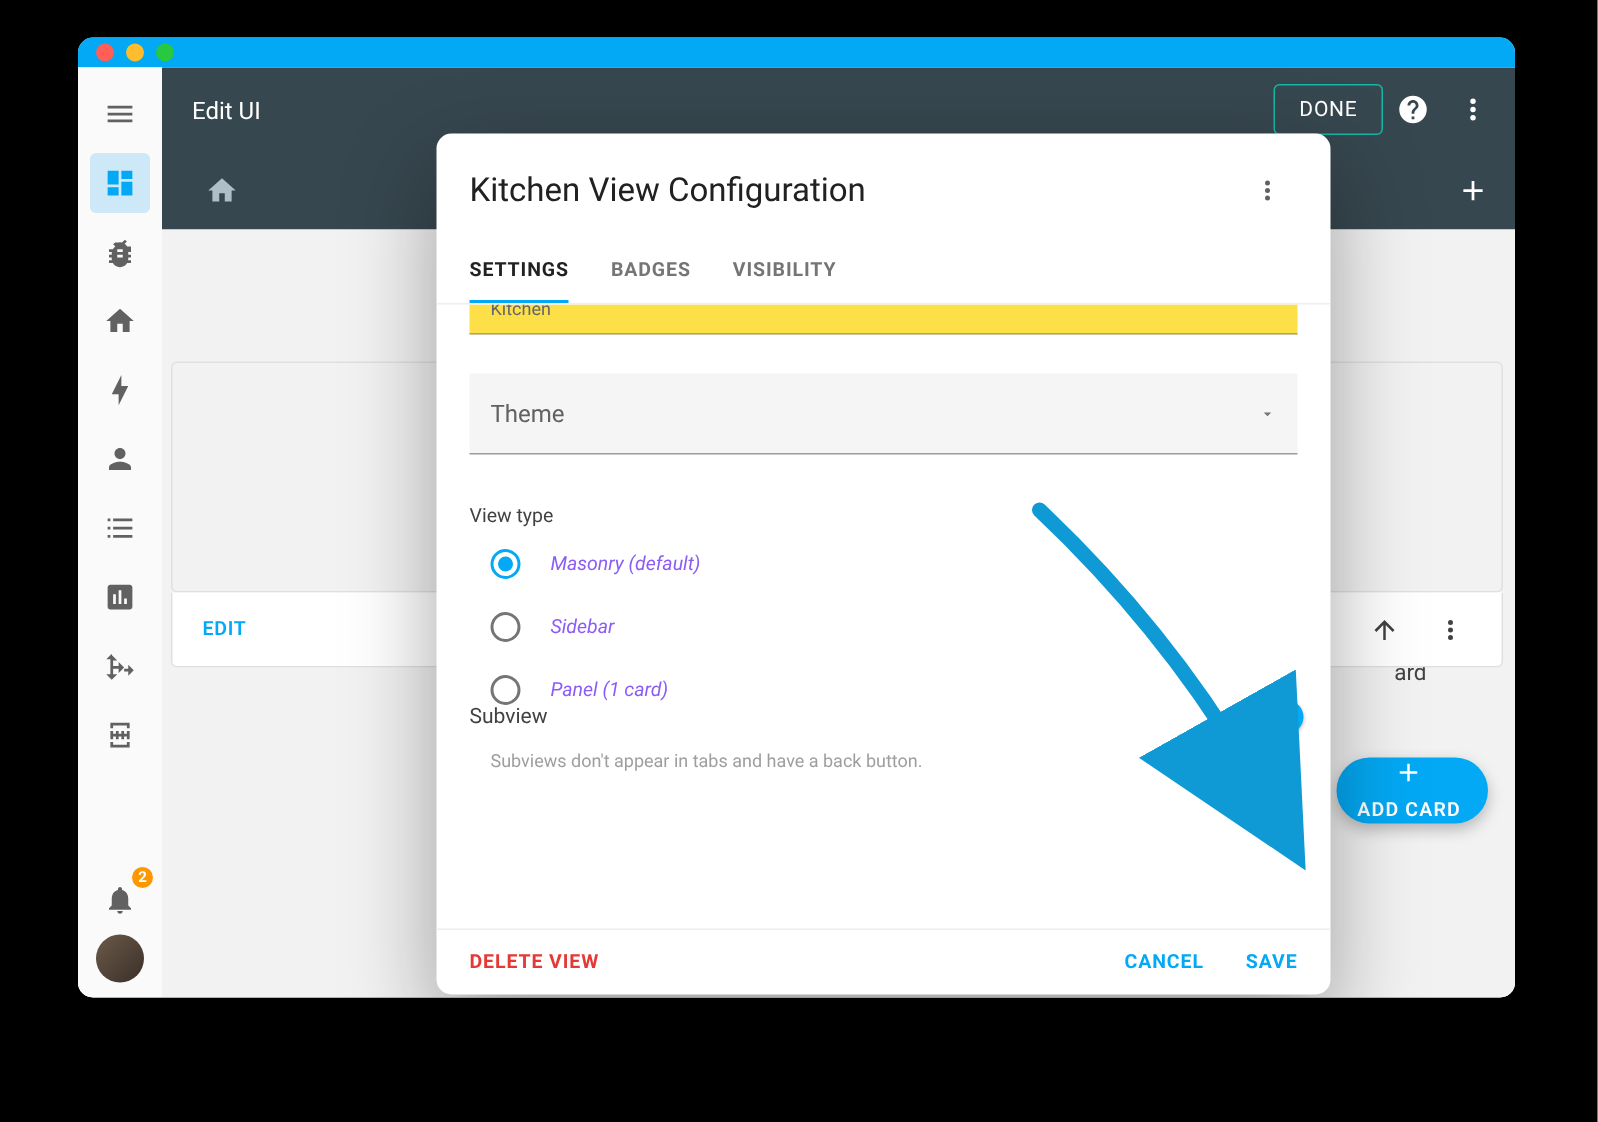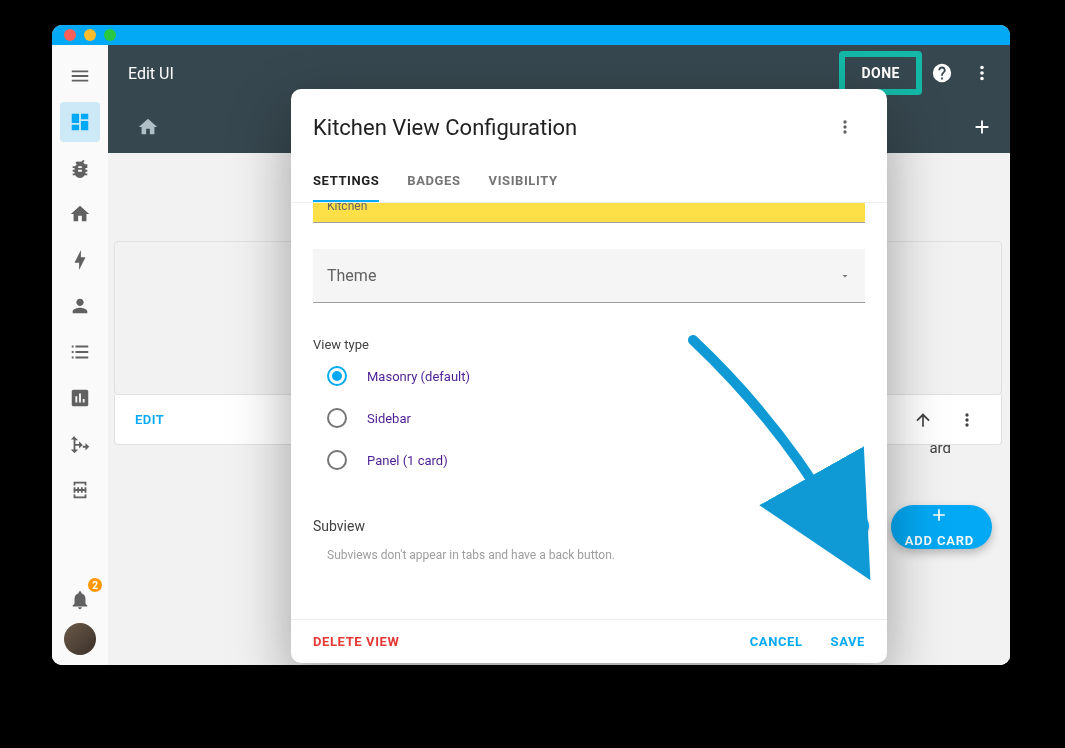--- a/index.html
+++ b/index.html
@@ -77,23 +77,23 @@
     position: relative;
   }
   .header-top {
     height: 56px;
     display: flex;
     align-items: center;
     padding: 0 8px 0 20px;
   }
   .header-title { font-size: 16px; font-weight: 400; flex: 1; }
   .done-btn {
-    border: 6px solid #14b8a6;
+    border: 1px solid #14b8a6;
     background: transparent; color: #fff;
-    font-weight: 700; letter-spacing: 0.5px;
+    font-weight: 400; letter-spacing: 0.5px;
     padding: 8px 16px; border-radius: 4px;
     font-size: 14px;
   }
   .hicon { width: 40px; height: 40px; display:flex;align-items:center;justify-content:center; color:#fff; }
   .hicon svg { width:22px;height:22px;fill:currentColor; }
   .header-bottom {
     height: 52px; display:flex; align-items:center;
     padding: 0 8px 0 20px;
   }
   .tab-handle { width:40px; height:40px; display:flex;align-items:center;justify-content:center;color:#b0bec5; }
@@ -195,31 +195,30 @@
     height: 54px;
     margin-top: 26px;
     display:flex; align-items:center;
     padding: 0 14px;
     color:#616161;
     justify-content: space-between;
   }
   .field-select svg { width:12px;height:12px;fill:#757575; }
   .section-label { font-size:13px; color:#424242; margin-top:34px; }
   .radio-group { margin-top:14px; display:flex; flex-direction:column; gap:22px; padding-left:14px; }
-  .radio-item { display:flex; align-items:center; gap:20px; font-size:13px; color:#4c1d95; }
+  .radio-item { display:flex; align-items:center; gap:20px; font-size:13px; color:#8b5cf6;font-style:italic; }
   .radio {
     width:20px; height:20px; border:2px solid #757575; border-radius:50%;
     display:flex; align-items:center; justify-content:center;
   }
   .radio.checked { border-color:#03a9f4; }
   .radio.checked::after {
     content:''; width:10px;height:10px;border-radius:50%;background:#03a9f4;
   }
   .subview-row {
-    margin-top: 48px;
     display:flex; align-items:center; justify-content:space-between;
   }
   .subview-label { font-size:14px; color:#424242; }
   .switch {
     width:34px; height:16px; background:#81d4fa; border-radius:10px;
     position:relative;
   }
   .switch::after {
     content:''; position:absolute; right:-4px; top:-3px;
     width:22px; height:22px; border-radius:50%; background:#03a9f4;

